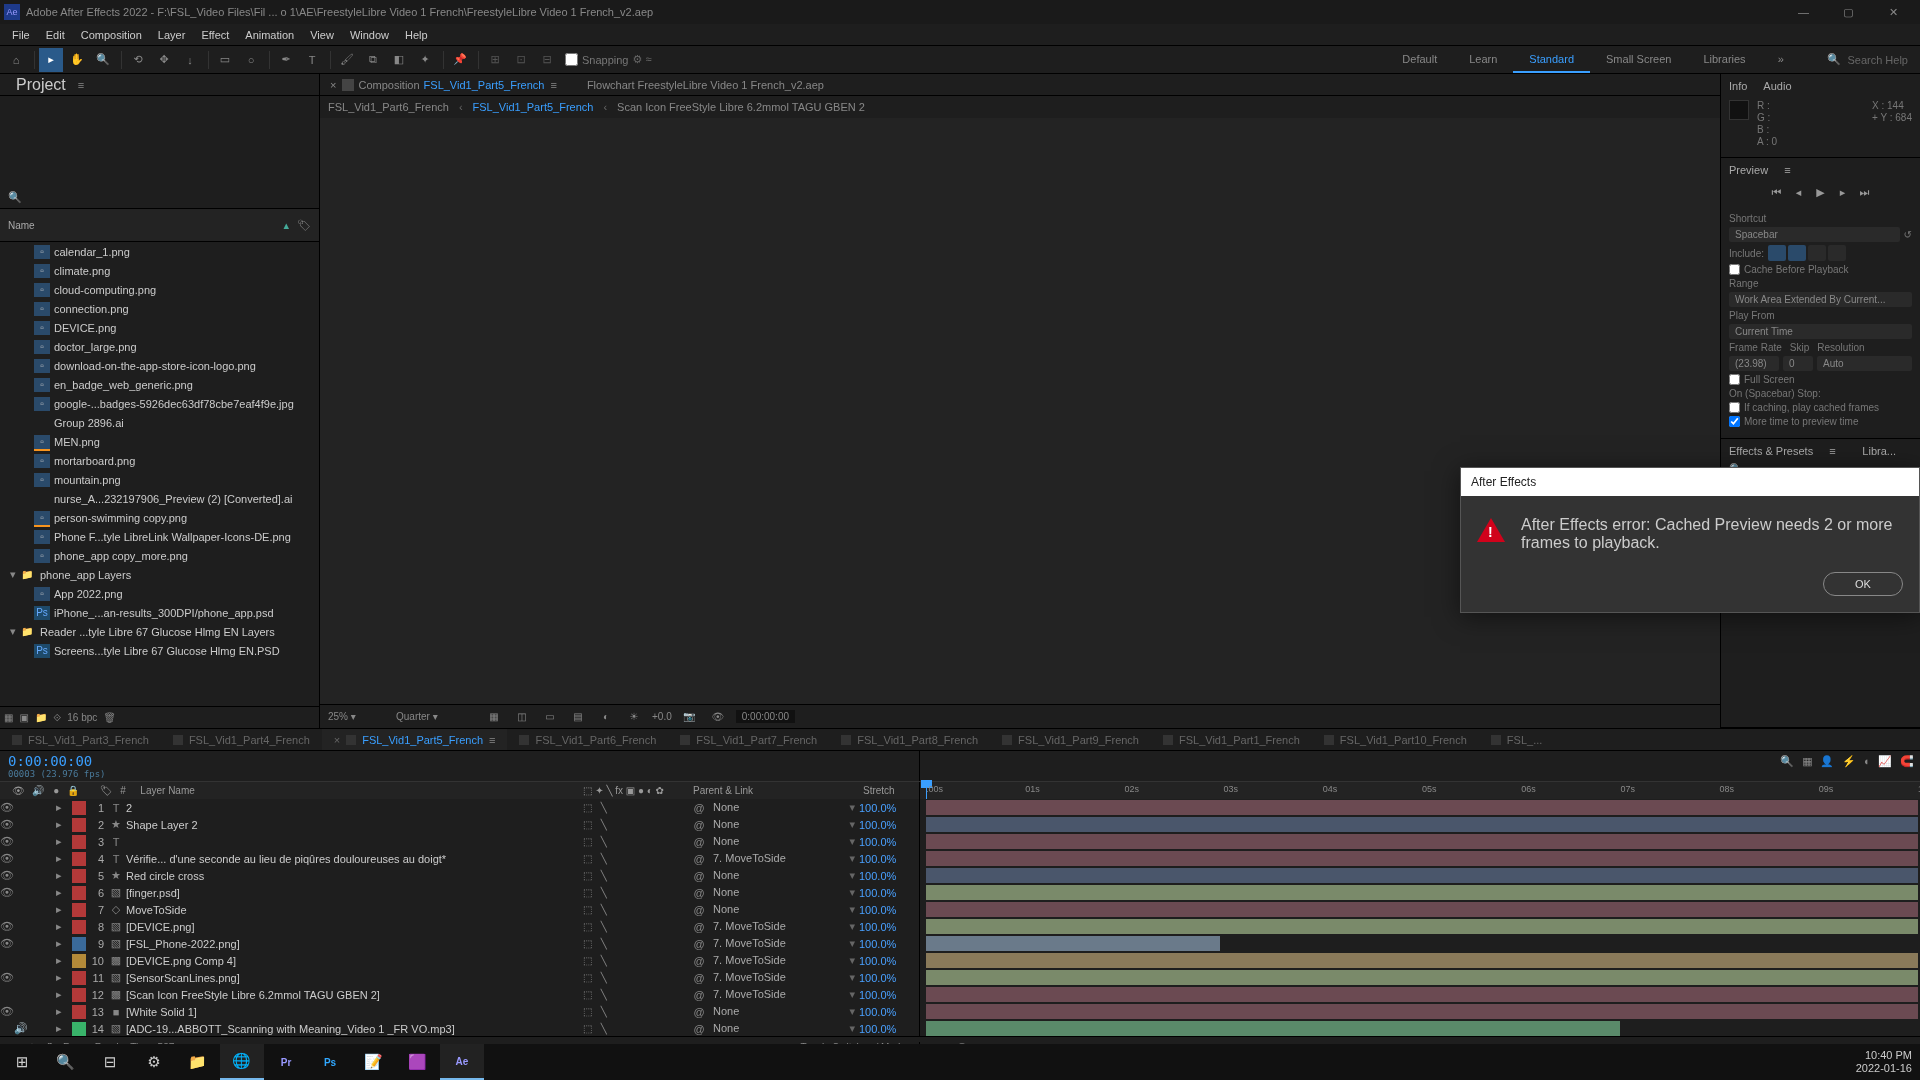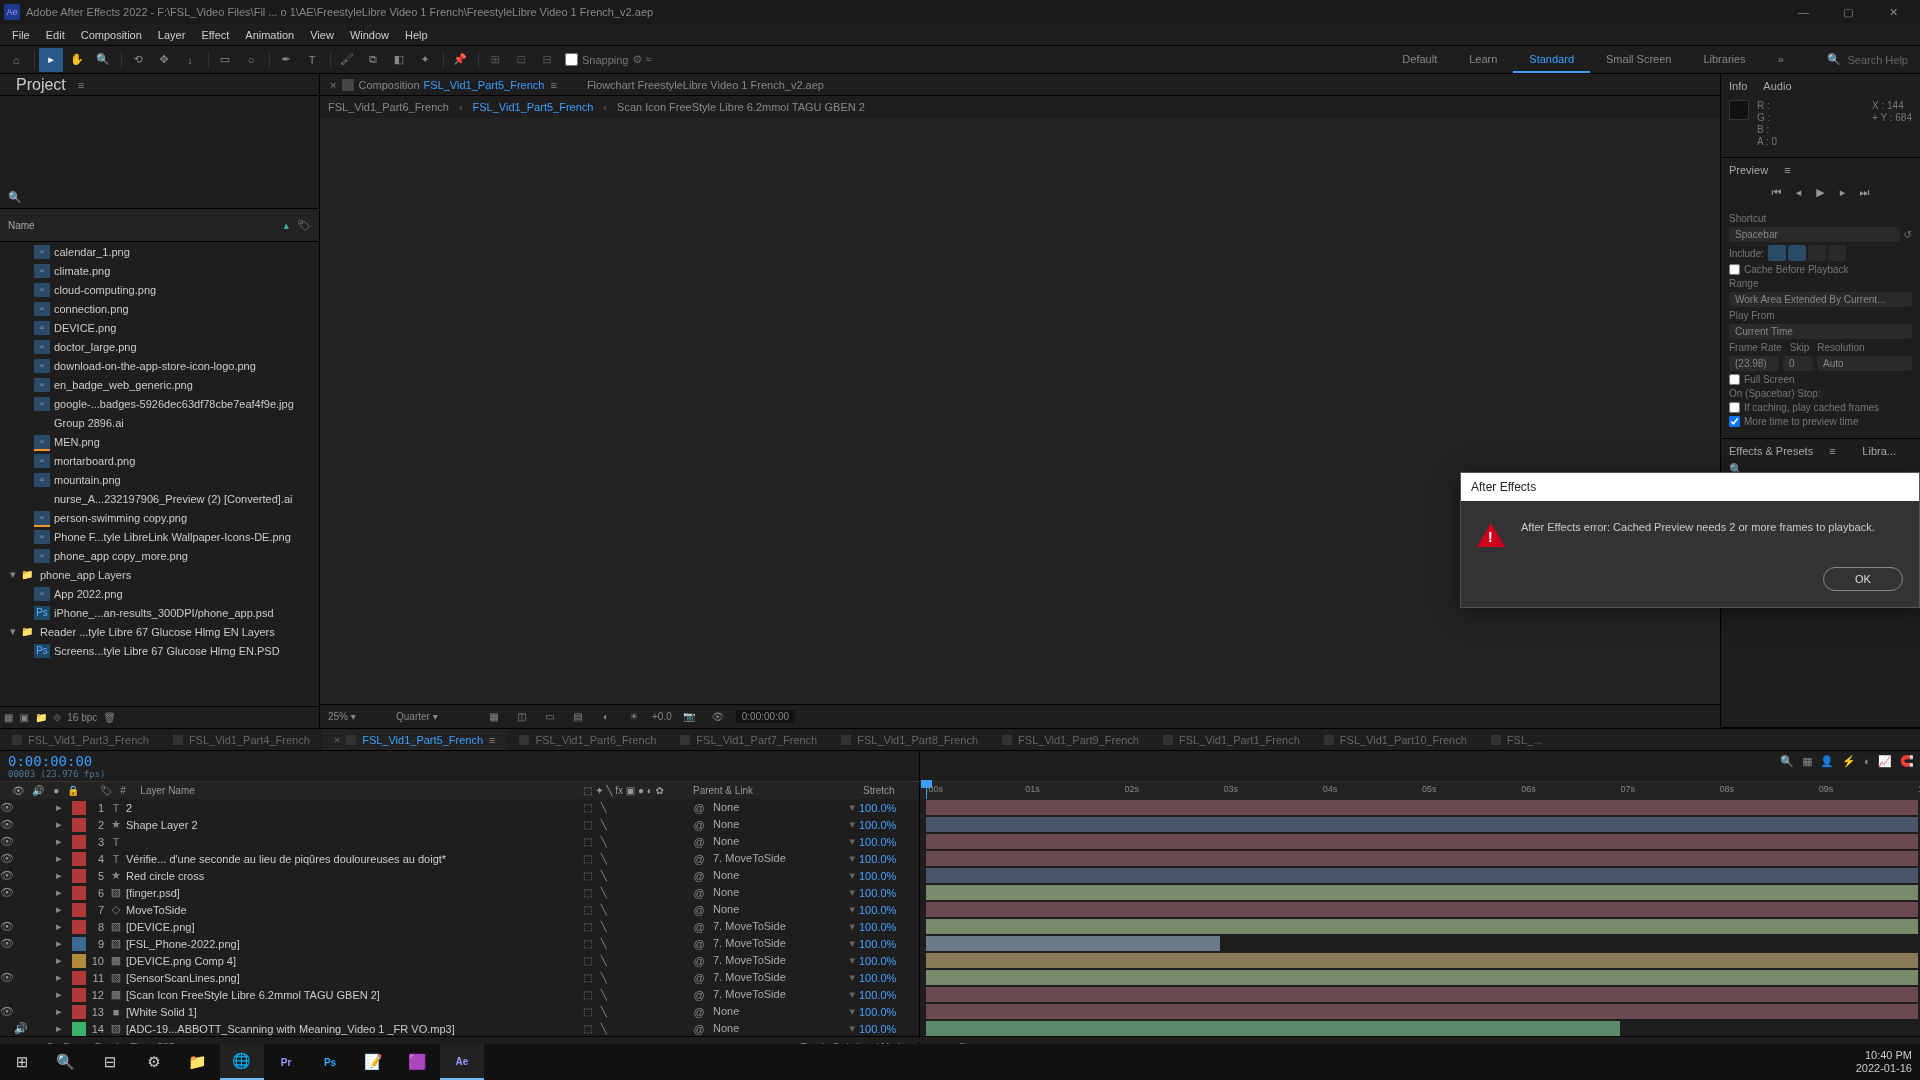--- a/index.html
+++ b/index.html
@@ -130,21 +130,21 @@
 .tl-zoom-slider { flex: 1; height: 4px; background: #333; border-radius: 2px; position: relative; }
 .tl-zoom-thumb { width: 10px; height: 10px; background: #666; border-radius: 50%; position: absolute; top: -3px; left: 10px; }
 
 
 .dialog-overlay { position: absolute; top: 0; left: 0; right: 0; bottom: 0; display: flex; align-items: center; justify-content: flex-end; pointer-events: none; }
 .error-dialog { width: 460px; background: #333; border: 1px solid #555; box-shadow: 0 4px 24px rgba(0,0,0,.5); pointer-events: auto; }
 .error-title { height: 28px; background: #fff; color: #222; display: flex; align-items: center; padding: 0 10px; font-size: 12px; }
 .error-body { padding: 18px 16px 12px; display: flex; gap: 16px; }
 .error-icon { width: 0; height: 0; border-left: 14px solid transparent; border-right: 14px solid transparent; border-bottom: 24px solid #d0021b; position: relative; margin-top: 4px; }
 .error-icon::after { content: '!'; position: absolute; top: 6px; left: -3px; color: #fff; font-weight: bold; font-size: 14px; }
-.error-msg { color: #ccc; font-size: 11px; padding-top: 2px; }
+.error-msg { color: #ccc; font-size: 16px; padding-top: 2px; }
 .error-buttons { display: flex; justify-content: flex-end; padding: 8px 16px 16px; }
 .error-ok { width: 80px; height: 24px; background: #333; border: 1px solid #888; border-radius: 12px; color: #ddd; font-size: 11px; display: flex; align-items: center; justify-content: center; }
 
 
 .taskbar { position: absolute; bottom: 0; left: 0; right: 0; height: 36px; background: #111; display: flex; align-items: center; }
 .taskbar .tb-icon { width: 44px; height: 36px; display: flex; align-items: center; justify-content: center; color: #ccc; font-size: 15px; }
 .taskbar .tb-icon.active { border-bottom: 2px solid #76b9ed; background: #222; }
 .taskbar .tb-right { margin-left: auto; display: flex; align-items: center; padding-right: 8px; color: #ccc; font-size: 11px; }
 .taskbar .clock { display: flex; flex-direction: column; align-items: flex-end; line-height: 1.2; }
 </style>

